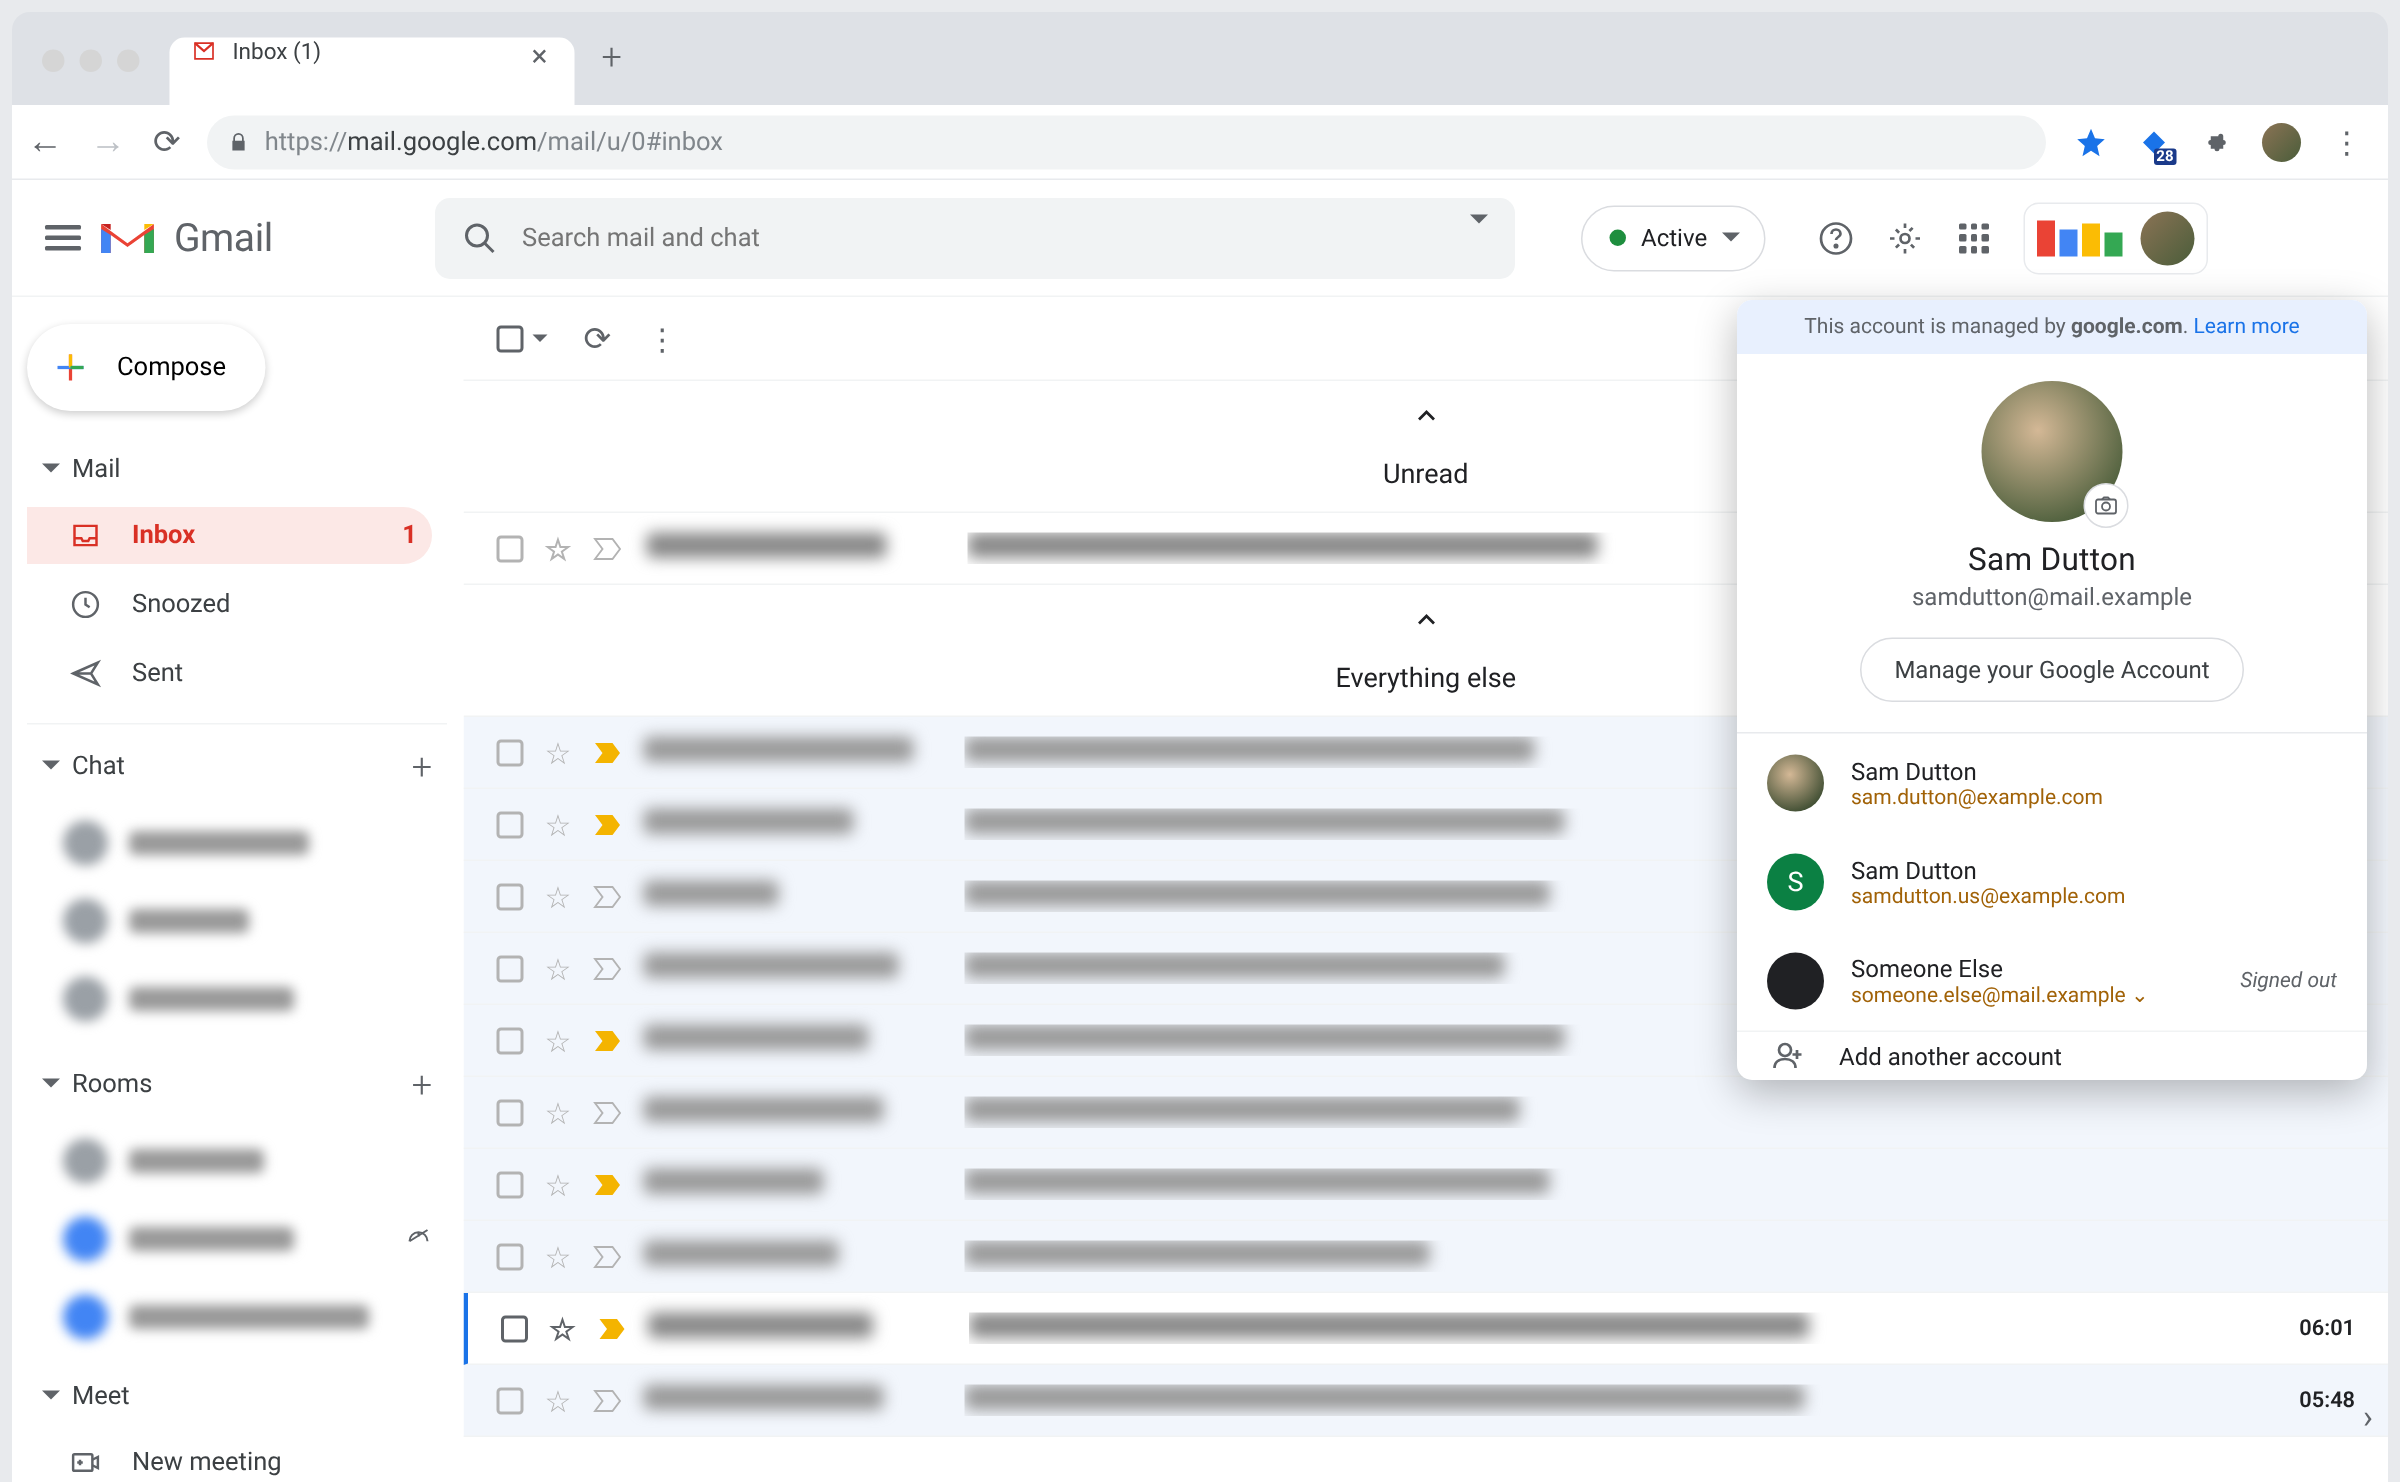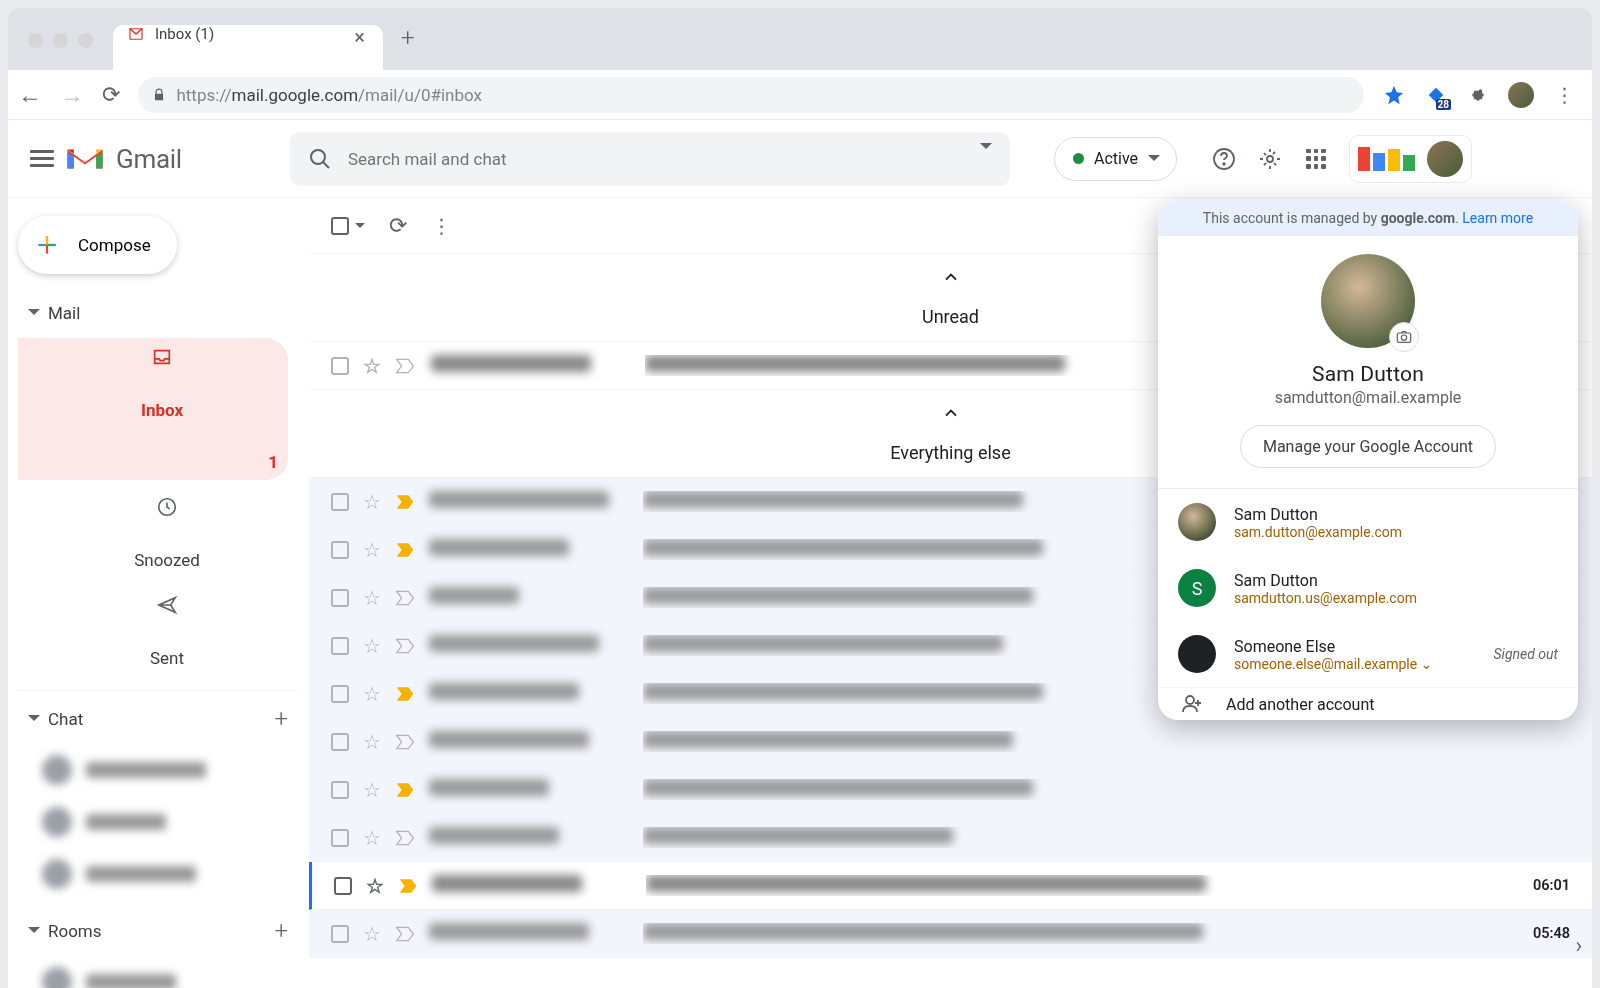--- a/index.html
+++ b/index.html
@@ -48,21 +48,21 @@
 .lego-blocks { display:flex; gap:3px; align-items:flex-end; }
 .lego-blocks span{display:block;}
 .avatar-main { width:36px; height:36px; border-radius:50%; background:linear-gradient(135deg,#8b7355,#4a5d3a); }
 
 
 .gmail-body { display:flex; height:calc(100% - 78px); }
 .sidebar { width:300px; padding:18px 10px; display:flex; flex-direction:column; gap:8px; }
 .compose-btn { display:flex; align-items:center; gap:18px; background:#fff; border:none; border-radius:30px; box-shadow:0 2px 6px rgba(0,0,0,0.2); padding:16px 26px 16px 16px; font-size:17px; width:fit-content; margin-bottom:14px; cursor:pointer; }
 .sb-head { display:flex; align-items:center; padding:7px 10px; font-size:17px; gap:8px; color:#3c4043; cursor:pointer; }
 .sb-head .plus { margin-left:auto; font-size:24px; color:#5f6368; font-weight:300; }
-.sb-item { display:flex; align-items:center; padding:8px 10px 8px 28px; gap:32px; font-size:17px; border-radius:0 22px 22px 0; cursor:pointer; color:#3c4043;flex-direction:column; }
+.sb-item { display:flex; align-items:center; padding:8px 10px 8px 28px; gap:20px; font-size:17px; border-radius:0 22px 22px 0; cursor:pointer; color:#3c4043; }
 .sb-item.inbox { background:#fce8e6; color:#d93025; font-weight:700; margin-right:10px; }
 .sb-item.inbox .count { color:#d93025; margin-left:auto; font-weight:700; }
 .sb-item svg { width:22px; height:22px; fill:none; stroke:#5f6368; stroke-width:1.8; }
 .sb-item.inbox svg { stroke:#d93025; }
 .sb-chat-item { display:flex; align-items:center; gap:14px; padding:7px 10px 7px 24px; }
 .sb-avatar { width:30px; height:30px; border-radius:50%; background:#9aa0a6; filter:blur(4px); }
 .sb-blur-text { width:120px; height:16px; border-radius:4px; background:#999; filter:blur(4px); }
 
 .inbox-pane { flex:1; border-left:1px solid transparent; display:flex; flex-direction:column; position:relative; }
 .inbox-toolbar { display:flex; align-items:center; height:56px; padding:0 22px; gap:24px; border-bottom:1px solid #f1f3f4; }
@@ -75,21 +75,21 @@
 .mail-row .star { color:#b3b3b3; font-size:20px; flex-shrink:0; }
 .mail-row .sender { width:200px; }
 .mail-row .subject { flex:1; overflow:hidden; }
 .mail-row .time { width:60px; text-align:right; font-size:14.5px; color:#202124; font-weight:600; }
 .blur-bar { height:17px; background:#888; border-radius:4px; filter:blur(5px); display:inline-block; }
 .mail-row.read .blur-bar { background:#999; }
 .mail-row.unread { font-weight:600; }
 .mail-row.read { background:#f2f6fc; }
 
 
-.acct-pop { position:absolute; right:14px; top:80px; width:420px; background:#fff; border-radius:20px; box-shadow:0 8px 28px rgba(0,0,0,0.28); overflow:hidden; z-index:100; }
+.acct-pop { position:absolute; right:14px; top:80px; width:420px; background:#fff; border-radius:10px; box-shadow:0 8px 28px rgba(0,0,0,0.28); overflow:hidden; z-index:100; }
 .acct-banner { background:#e8f0fe; color:#5f6368; font-size:14px; padding:10px 14px; text-align:center; }
 .acct-banner .link { color:#1a73e8; cursor:pointer; }
 .acct-hero { text-align:center; padding:18px 0 20px; border-bottom:1px solid #e8eaed; }
 .hero-avatar-wrap { position:relative; width:94px; height:94px; margin:0 auto 14px; }
 .hero-avatar { width:94px; height:94px; border-radius:50%; background:radial-gradient(circle at 40% 35%, #d4b896, #4a5d3a 80%); }
 .camera-badge { position:absolute; right:-4px; bottom:-4px; width:30px; height:30px; border-radius:50%; background:#fff; border:1px solid #dadce0; display:flex; align-items:center; justify-content:center; }
 .hero-name { font-size:21px; letter-spacing:0.2px; color:#202124; margin-bottom:2px; }
 .hero-email { font-size:16px; color:#5f6368; margin-bottom:18px; }
 .manage-btn { display:inline-block; border:1px solid #dadce0; border-radius:22px; padding:11px 22px; font-size:16px; color:#3c4043; cursor:pointer; }
 .acct-row { display:flex; align-items:center; gap:18px; padding:14px 20px; cursor:pointer; }

